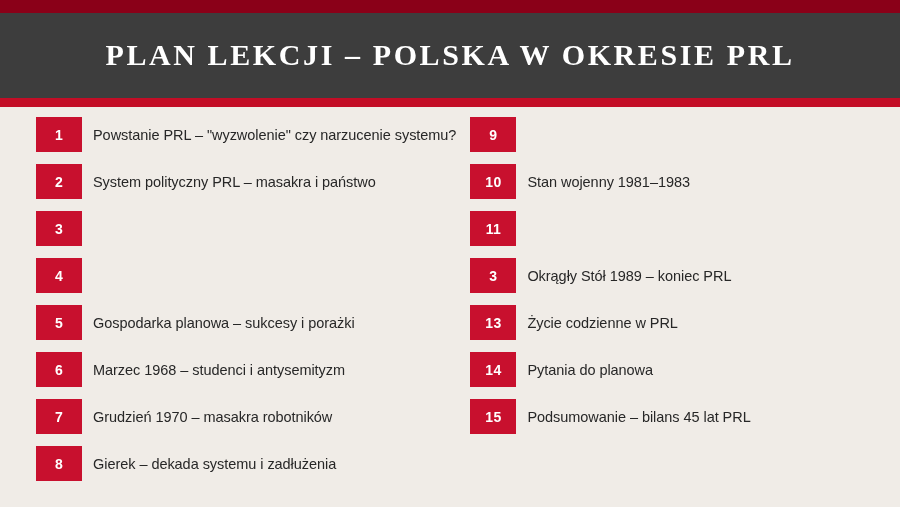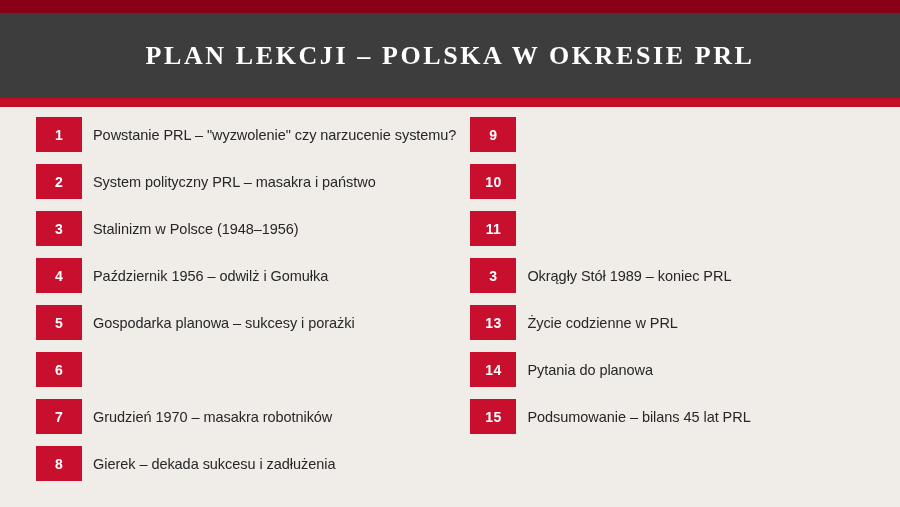--- a/index.html
+++ b/index.html
@@ -30,21 +30,21 @@
     display: flex;
     align-items: center;
     justify-content: center;
     box-sizing: border-box;
     padding: 0 54px;
   }
   .header-title {
     color: #ffffff;
     font-family: "Liberation Serif", serif;
     font-weight: bold;
-    font-size: 26px;
+    font-size: 30px;
     line-height: 1.22;
     letter-spacing: 2.6px;
     text-align: center;
     margin: 12px;
     white-space: pre-line;
   }
   .header-bottomband {
     height: 9px;
     background: #c30d26;
   }
@@ -110,48 +110,48 @@
       <div class="lesson-item">
         <div class="badge">1</div>
         <div class="lesson-label">Powstanie PRL – "wyzwolenie" czy narzucenie systemu?</div>
       </div>
       <div class="lesson-item">
         <div class="badge">2</div>
         <div class="lesson-label">System polityczny PRL – masakra i państwo</div>
       </div>
       <div class="lesson-item">
         <div class="badge">3</div>
-        <div class="lesson-label">Stalinizm w Polsce (1948–1956)</div>
       </div>
       <div class="lesson-item">
         <div class="badge">4</div>
-        <div class="lesson-label">Październik 1956 – odwilż i Gomułka</div>
       </div>
       <div class="lesson-item">
         <div class="badge">5</div>
         <div class="lesson-label">Gospodarka planowa – sukcesy i porażki</div>
       </div>
       <div class="lesson-item">
         <div class="badge">6</div>
+        <div class="lesson-label">Marzec 1968 – studenci i antysemityzm</div>
       </div>
       <div class="lesson-item">
         <div class="badge">7</div>
         <div class="lesson-label">Grudzień 1970 – masakra robotników</div>
       </div>
       <div class="lesson-item">
         <div class="badge">8</div>
-        <div class="lesson-label">Gierek – dekada sukcesu i zadłużenia</div>
+        <div class="lesson-label">Gierek – dekada systemu i zadłużenia</div>
       </div>
     </div>
   <div class="column column-right">
       <div class="lesson-item">
         <div class="badge">9</div>
       </div>
       <div class="lesson-item">
         <div class="badge">10</div>
+        <div class="lesson-label">Stan wojenny 1981–1983</div>
       </div>
       <div class="lesson-item">
         <div class="badge">11</div>
       </div>
       <div class="lesson-item">
         <div class="badge">3</div>
         <div class="lesson-label">Okrągły Stół 1989 – koniec PRL</div>
       </div>
       <div class="lesson-item">
         <div class="badge">13</div>

